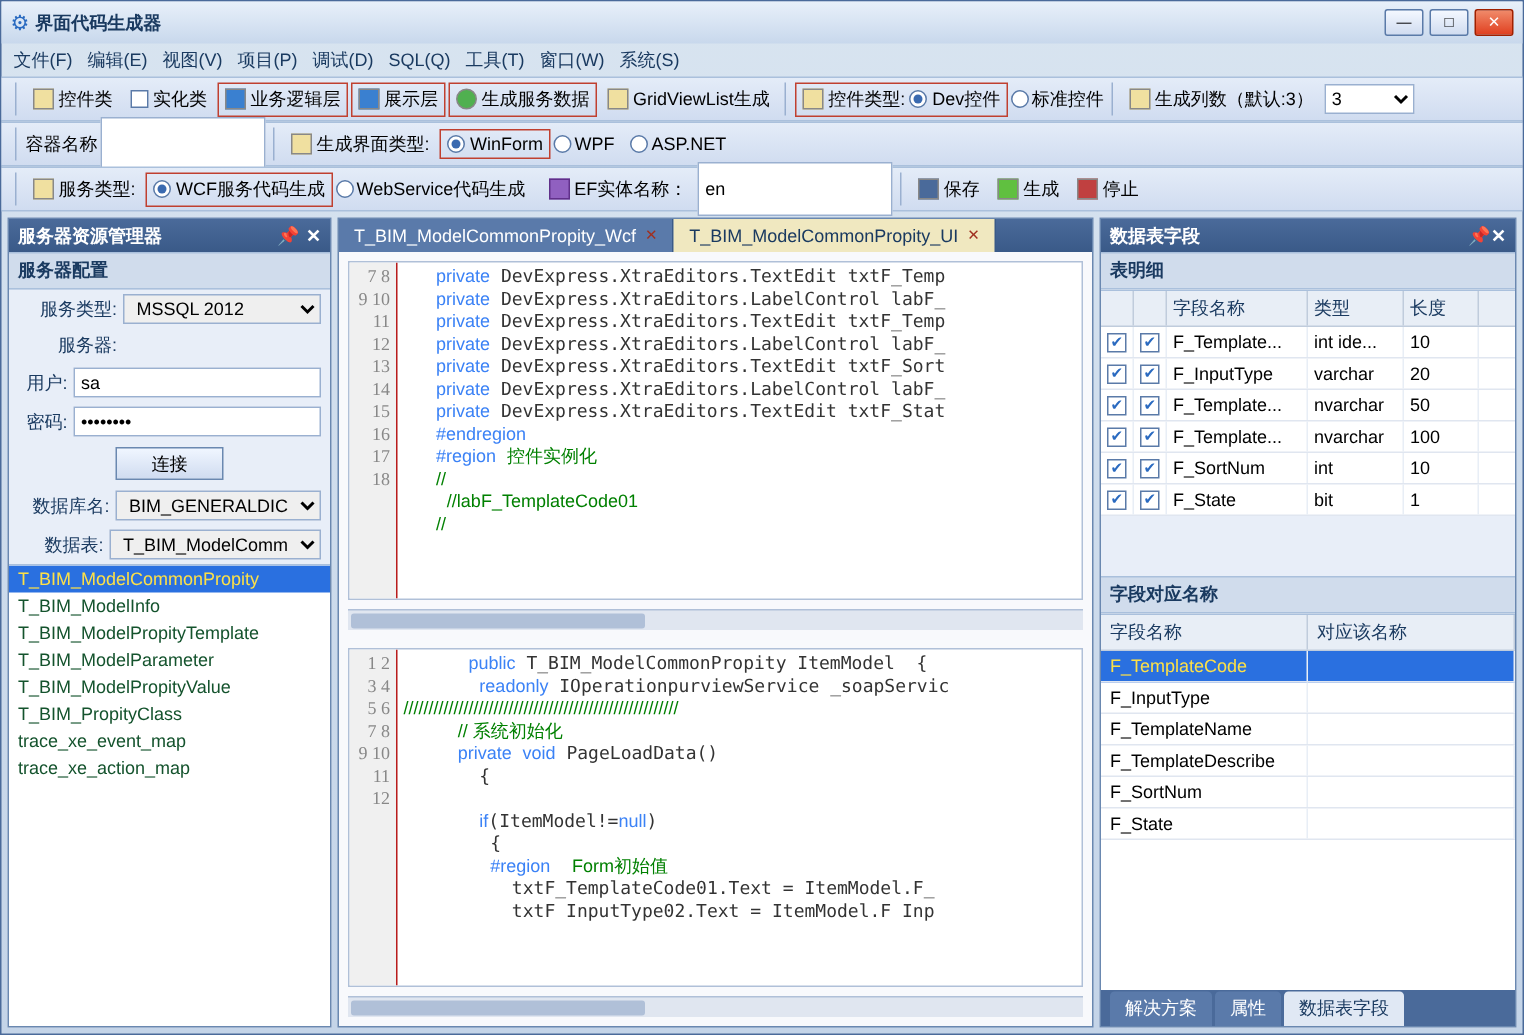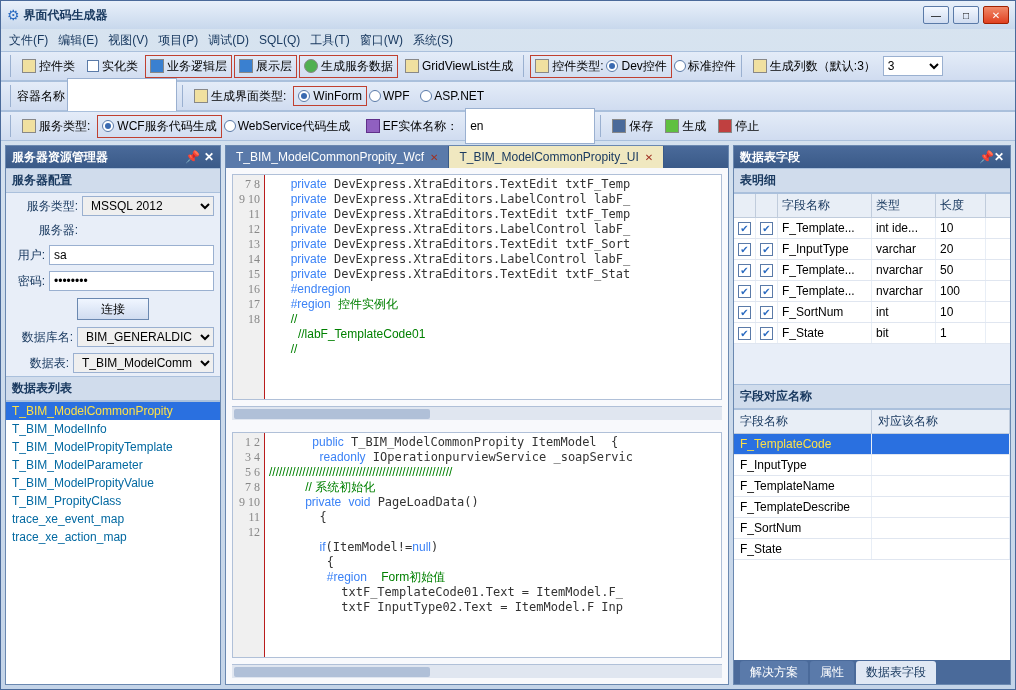--- a/index.html
+++ b/index.html
@@ -29,21 +29,21 @@
 .mainrow{display:flex;flex:1;min-height:0;padding:4px;gap:4px;}
 .leftpanel{width:216px;border:1px solid #6a88b0;background:#e8eef8;display:flex;flex-direction:column;}
 .panelhead{height:22px;background:linear-gradient(#4a6a9a,#3a5a88);color:#fff;display:flex;align-items:center;padding:0 6px;font-weight:bold;}
 .panelhead .pinclose{margin-left:auto;display:flex;gap:4px;font-size:10px;}
 .subhead{background:#d0dcec;color:#1a3a60;padding:3px 6px;font-weight:bold;border-top:1px solid #aac0dc;border-bottom:1px solid #aac0dc;}
 .formrow{display:flex;align-items:center;padding:3px 6px;gap:4px;}
 .formrow label{width:66px;text-align:right;color:#1a3a60;}
 .formrow input,.formrow select{flex:1;height:20px;border:1px solid #9ab0d0;padding:0 4px;}
 .connbtn{margin:4px auto;display:block;width:72px;height:22px;border:1px solid #6a88b0;background:linear-gradient(#f0f6ff,#d0dcf0);}
 .tablelist{flex:1;overflow:auto;background:#fff;border-top:1px solid #aac0dc;}
-.tablelist .item{padding:2px 6px;color:#0369a1;white-space:nowrap;}
+.tablelist .item{padding:2px 6px;color:#14532d;white-space:nowrap;}
 .tablelist .item.sel{background:#2a70e0;color:#fde047;}
 
 .center{flex:1;display:flex;flex-direction:column;min-width:0;border:1px solid #6a88b0;}
 .tabs{height:22px;display:flex;background:linear-gradient(#4a6a9a,#3a5a88);}
 .tab{padding:3px 10px;color:#fff;background:#5a7aaa;border-right:1px solid #3a5a88;display:flex;align-items:center;gap:6px;}
 .tab.active{background:#f0e8c0;color:#1a3a60;}
 .tab .x{font-size:10px;color:#a03020;}
 .codearea{flex:1;display:flex;flex-direction:column;background:#f8f9fc;min-height:0;}
 .codebox{flex:1;border:1px solid #b0c0d8;margin:6px;background:#fff;overflow:hidden;display:flex;}
 .gutter{width:32px;background:#f0f0f0;border-right:1px solid #b91c1c;color:#888;text-align:right;padding:2px 4px;font-family:Liberation Serif, serif;line-height:15px;}
@@ -220,21 +220,20 @@
         </div>
       <button class="connbtn">连接</button>
       <div class="formrow">
           <label>数据库名:</label>
           <select><option>BIM_GENERALDIC</option></select>
         </div>
       <div class="formrow">
           <label>数据表:</label>
           <select><option>T_BIM_ModelComm</option></select>
         </div>
-      <div class="subhead">数据表列表</div>
       <div class="tablelist">
         <div class="item sel">T_BIM_ModelCommonPropity</div>
         <div class="item">T_BIM_ModelInfo</div>
         <div class="item">T_BIM_ModelPropityTemplate</div>
         <div class="item">T_BIM_ModelParameter</div>
         <div class="item">T_BIM_ModelPropityValue</div>
         <div class="item">T_BIM_PropityClass</div>
         <div class="item">trace_xe_event_map</div>
         <div class="item">trace_xe_action_map</div>
       </div>

